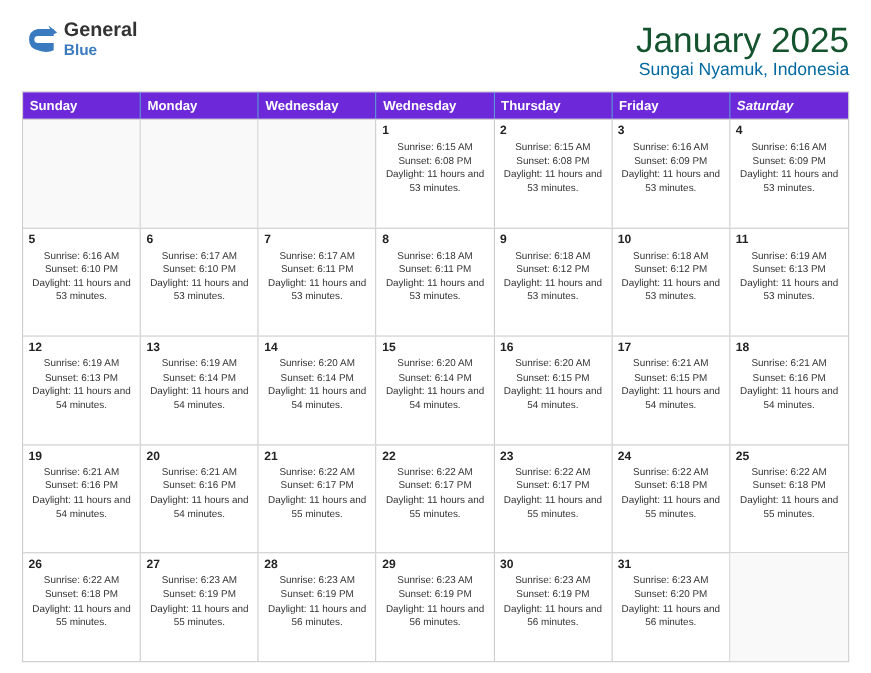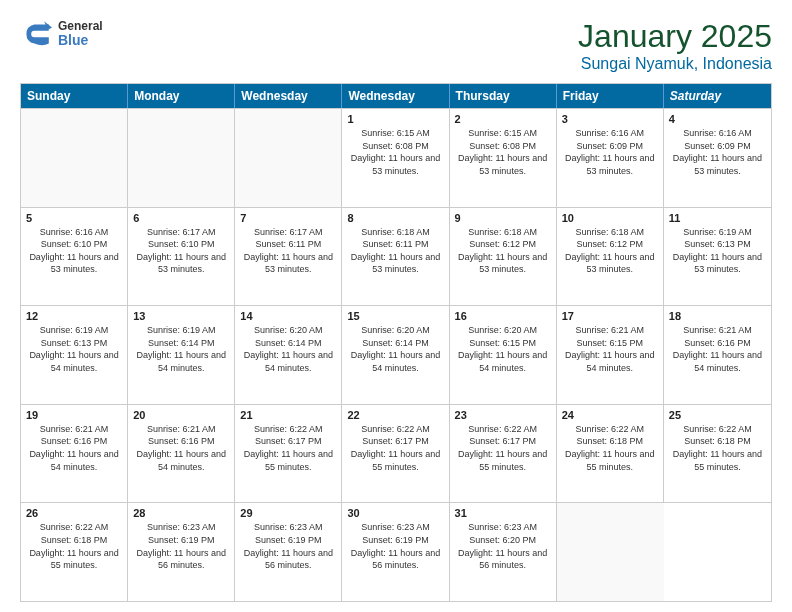--- a/index.html
+++ b/index.html
@@ -27,21 +27,21 @@
       display: flex;
       align-items: center;
       gap: 6px;
     }
     .logo-text {
       display: flex;
       flex-direction: column;
       line-height: 1.1;
     }
     .logo-general {
-      font-size: 12px;
+      font-size: 18px;
       font-weight: bold;
       color: #333;
     }
     .logo-blue {
       font-size: 14px;
       font-weight: bold;
       color: #3a7abf;
     }
     .logo-icon {
       width: 32px;
@@ -61,21 +61,21 @@
     }
     .calendar {
       flex: 1;
       display: flex;
       flex-direction: column;
       border: 1px solid #ccc;
     }
     .cal-header {
       display: grid;
       grid-template-columns: repeat(7, 1fr);
-      background: #0369a1;
+      background: #6d28d9;
     }
     .cal-header-cell {
       color: #fff;
       font-size: 12px;
       font-weight: bold;
       padding: 5px 6px;
       text-align: left;
       border-right: 1px solid #5a9ad4;
     }
     .cal-header-cell:last-child { border-right: none; font-style: italic; }
@@ -307,20 +307,26 @@
           </div>
         </div>
         <div class="cal-row">
           <div class="cal-cell">
             <div class="day-number">26</div>
             <div class="day-info">Sunrise: 6:22 AM
 Sunset: 6:18 PM
 Daylight: 11 hours and 55 minutes.</div>
           </div>
           <div class="cal-cell">
+            <div class="day-number">27</div>
+            <div class="day-info">Sunrise: 6:23 AM
+Sunset: 6:19 PM
+Daylight: 11 hours and 55 minutes.</div>
+          </div>
+          <div class="cal-cell">
             <div class="day-number">28</div>
             <div class="day-info">Sunrise: 6:23 AM
 Sunset: 6:19 PM
 Daylight: 11 hours and 56 minutes.</div>
           </div>
           <div class="cal-cell">
             <div class="day-number">29</div>
             <div class="day-info">Sunrise: 6:23 AM
 Sunset: 6:19 PM
 Daylight: 11 hours and 56 minutes.</div>

